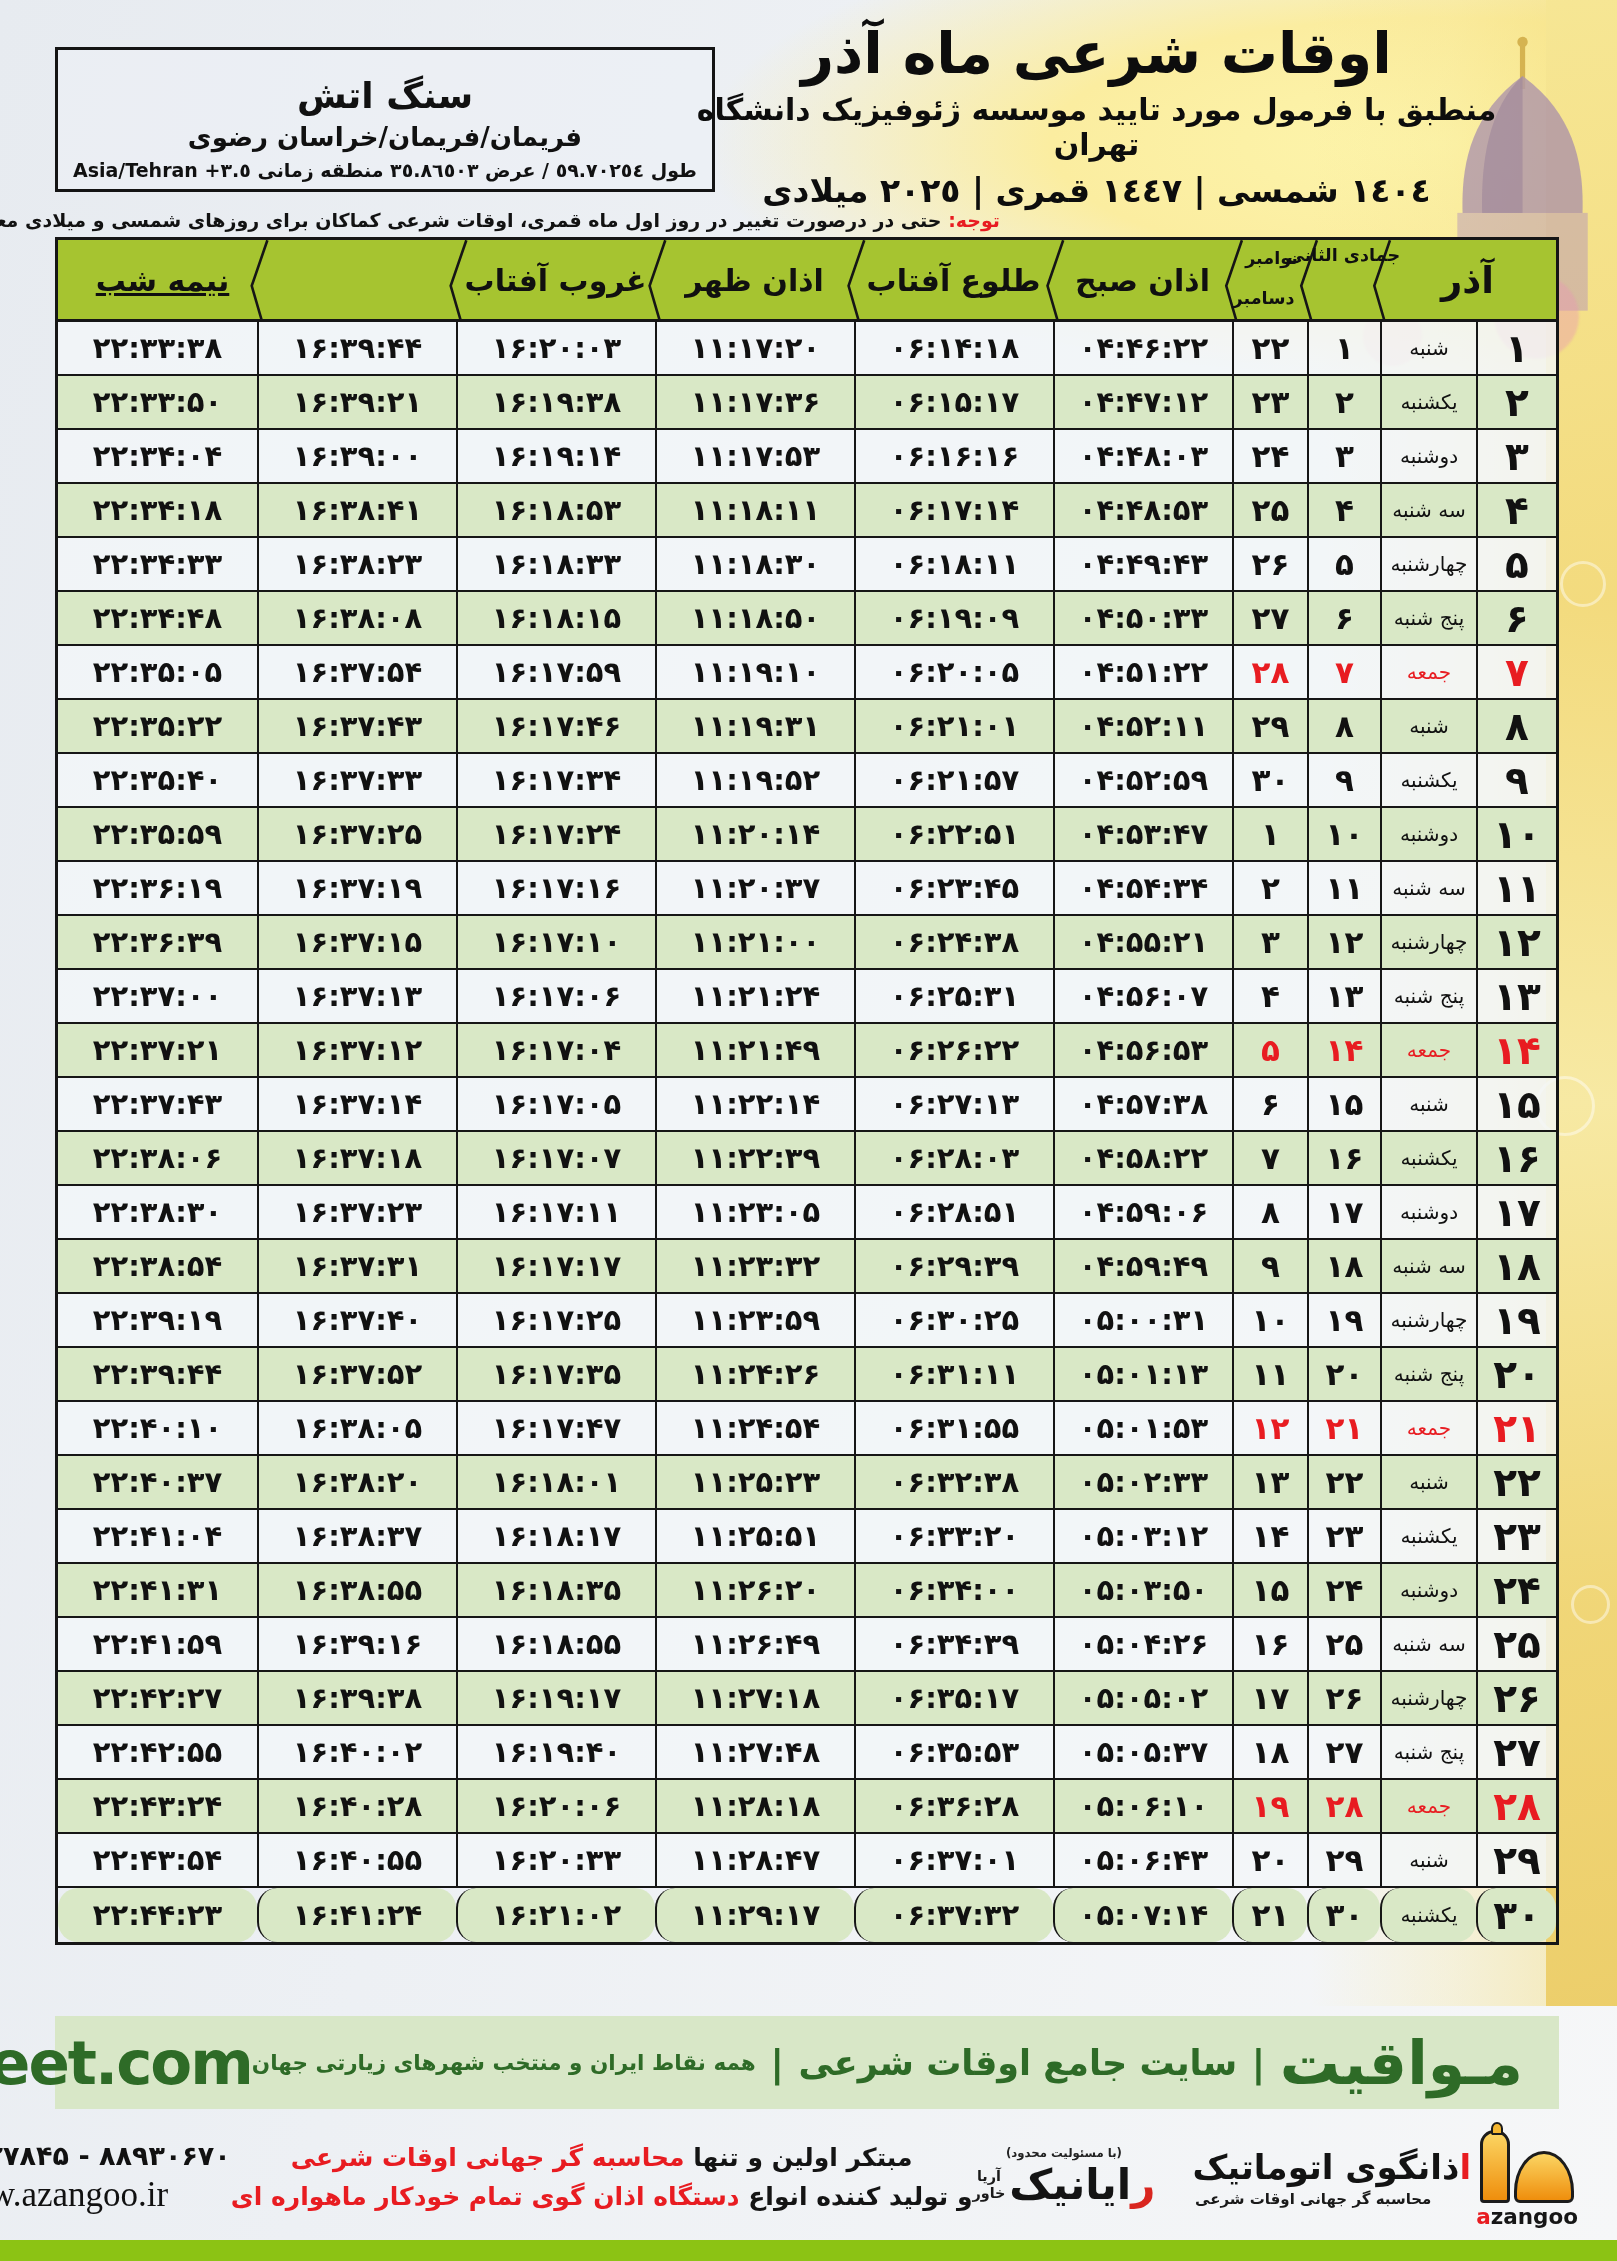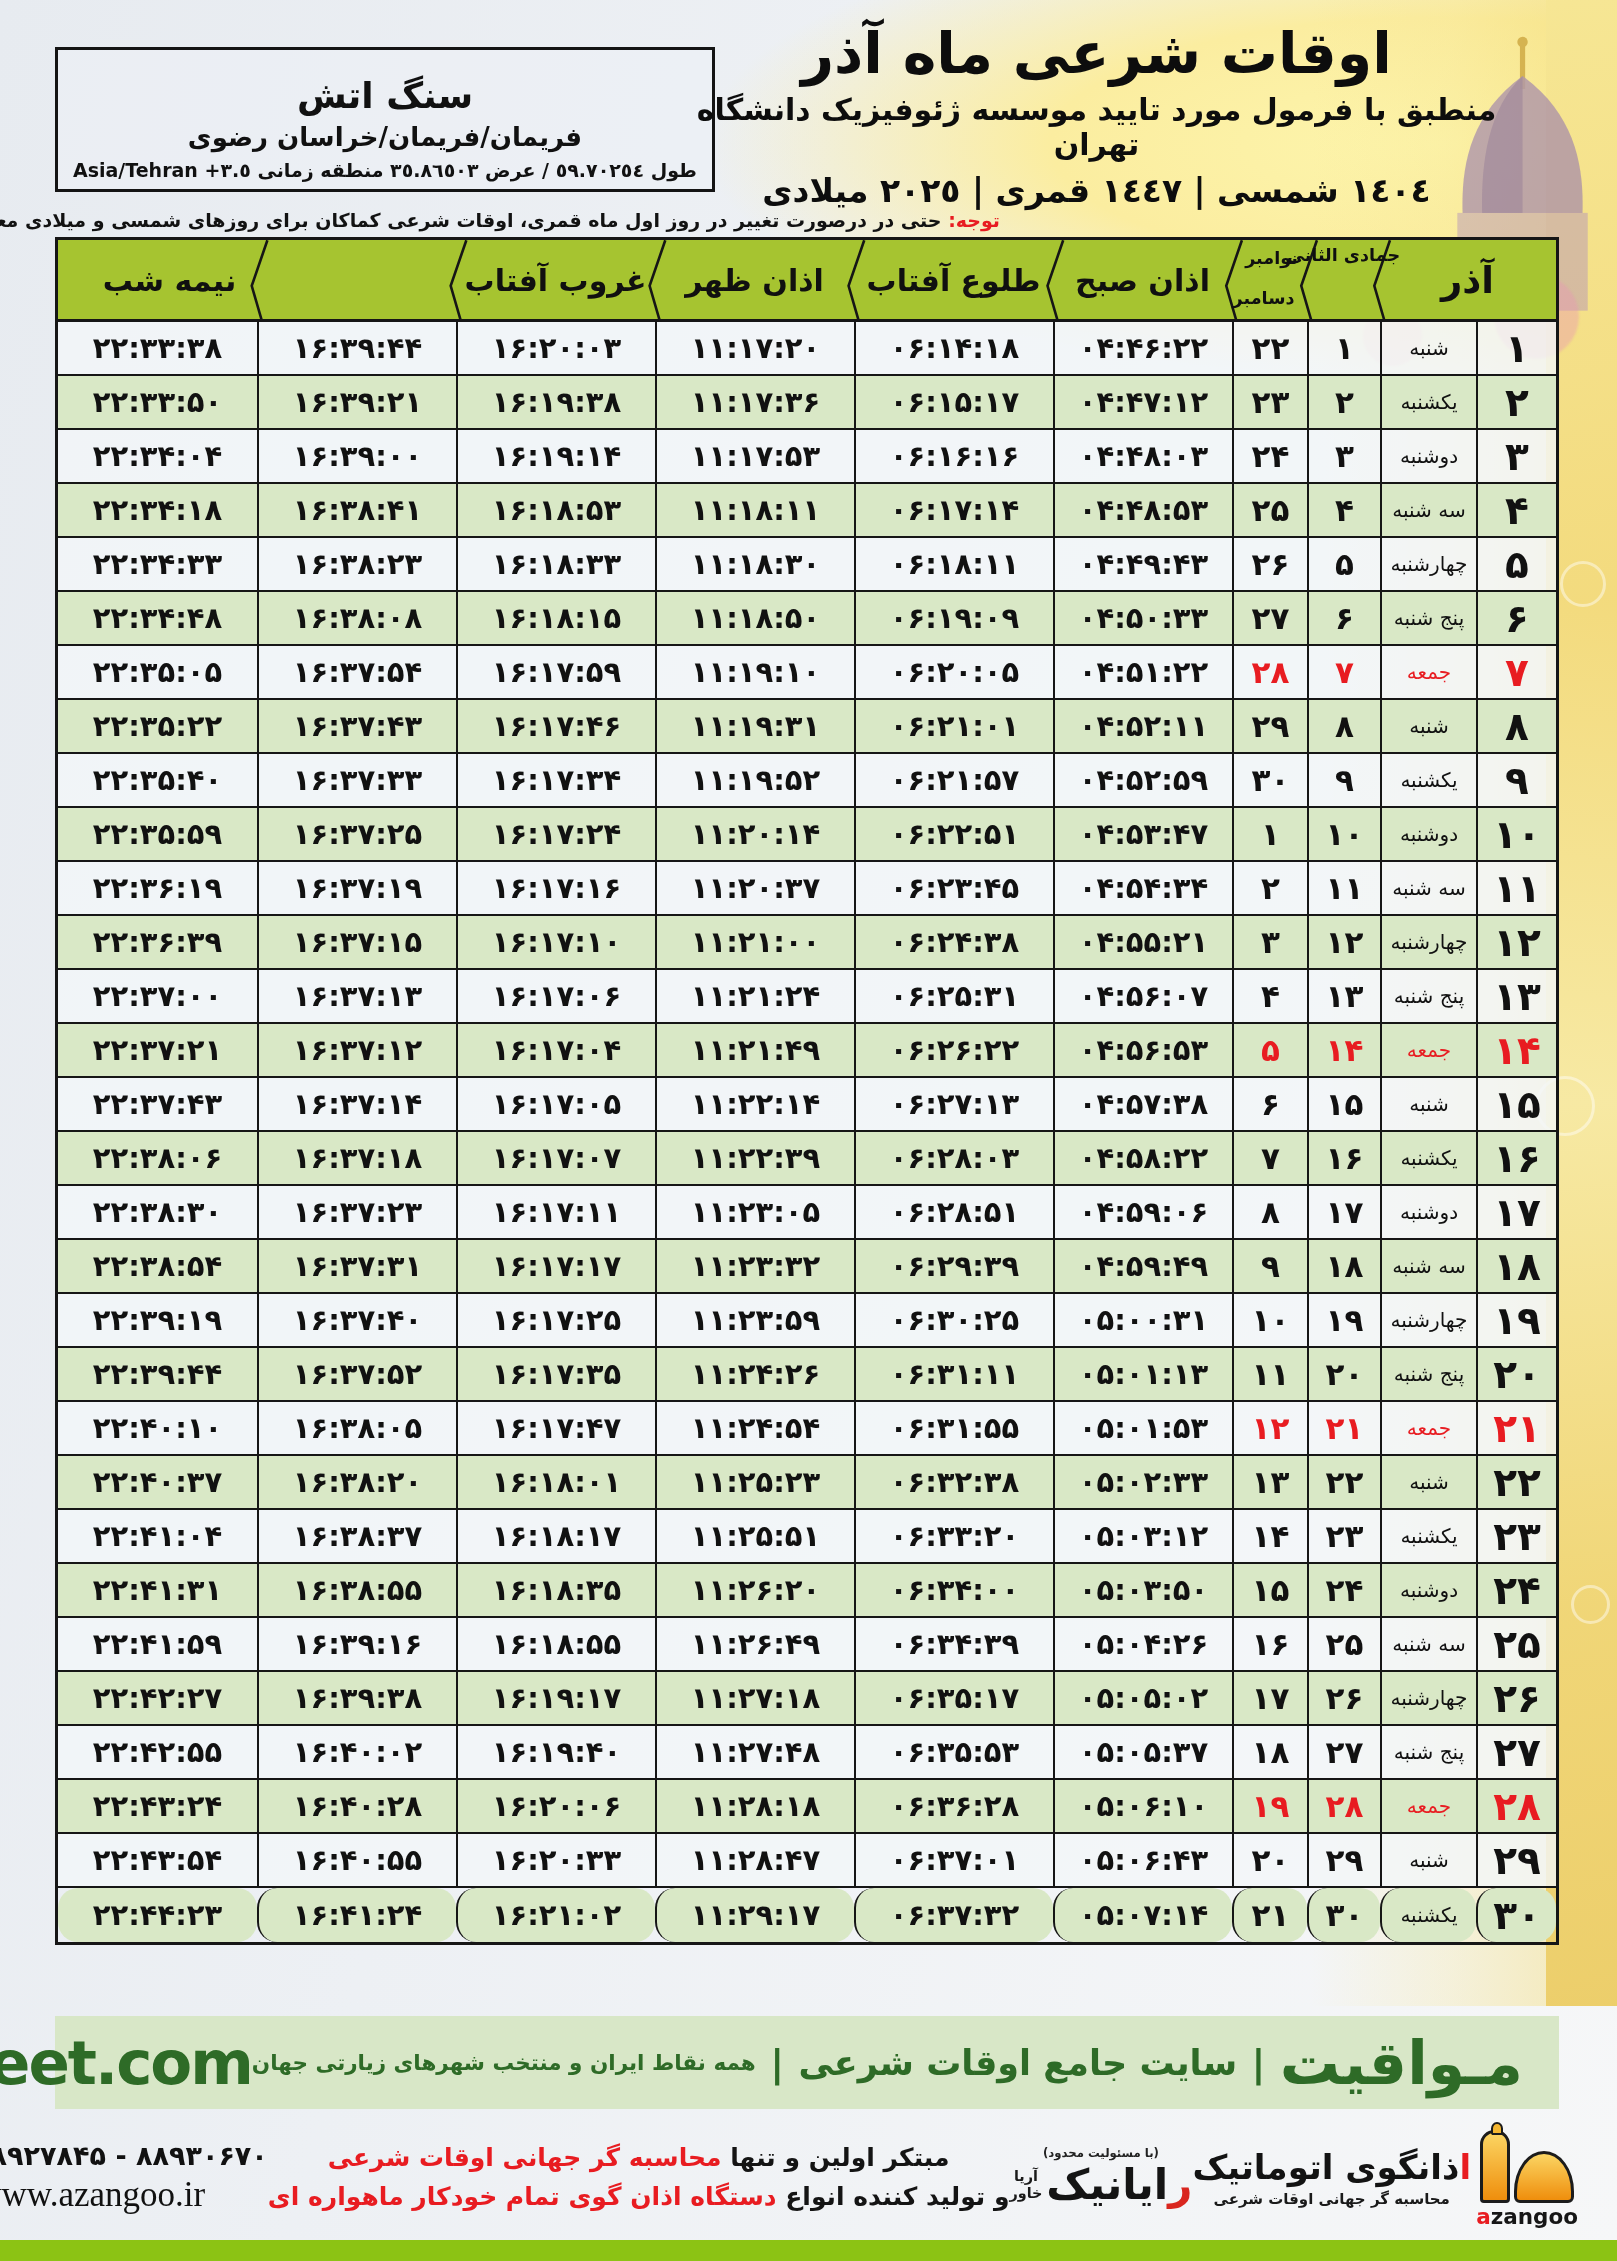--- a/index.html
+++ b/index.html
@@ -78,21 +78,21 @@
   .az-icon-col{display:flex;flex-direction:column;align-items:center;}
   .az-icon{display:flex;align-items:flex-end;gap:3.9px;height:77px;}
   .az-dome{width:60px;height:52px;background:linear-gradient(180deg,#fbd563,#ef8e0c);
      border:3.3px solid #1c1c1c;border-radius:50% 50% 10% 10% / 78% 78% 12% 12%;}
   .az-minaret{position:relative;width:30px;height:73px;background:linear-gradient(180deg,#fbd563,#ef8e0c);
      border:3.3px solid #1c1c1c;border-radius:14.4px 14.4px 3.9px 3.9px;}
   .az-minaret::before{content:"";position:absolute;top:-10.4px;left:7.8px;width:7.8px;height:9px;background:#f5b731;border:2px solid #1c1c1c;border-radius:50% 50% 20% 20%;}
   .az-latin{font-size:21.5px;font-weight:bold;color:#161616;direction:ltr;margin-top:1.3px;}
   .az-latin .red{color:var(--accent-red);}
   .az-text-col{display:flex;flex-direction:column;align-items:center;direction:rtl;}
-  .az-wordmark{font-size:34px;font-weight:bold;color:#131313;white-space:nowrap;}
+  .az-wordmark{font-size:34px;font-weight:bold;color:#131313;white-space:nowrap;margin-left:37px;}
   .az-wordmark .red{color:var(--accent-red);}
   .az-sub{font-size:15px;font-weight:bold;color:#1a1a1a;margin-top:3.9px;}
   .ry-block{display:flex;flex-direction:column;align-items:center;direction:rtl;}
   .ry-note{font-size:11.7px;font-weight:bold;color:#222;}
   .ry-row{display:flex;direction:rtl;align-items:center;gap:3.9px;}
   .ry-word{font-size:42px;font-weight:bold;color:#141414;white-space:nowrap;}
   .ry-word .red{color:#d9261f;}
   .ry-mini{display:flex;flex-direction:column;font-size:14.4px;font-weight:bold;color:#1a1a1a;line-height:1.15;text-align:center;}
   .mid-text{text-align:center;direction:rtl;font-size:25px;font-weight:bold;line-height:1.55;color:#141414;white-space:nowrap;}
   .mid-text .red{color:var(--accent-red);}
@@ -149,21 +149,21 @@
           <polyline points="321,0 297,70 313,125"></polyline>
           <polyline points="626,0 602,70 618,125"></polyline>
           <polyline points="931,0 907,70 923,125"></polyline>
           <polyline points="1236,0 1212,70 1228,125"></polyline>
           <polyline points="1541,0 1517,70 1533,125"></polyline>
           <polyline points="1815,0 1791,70 1807,125"></polyline>
           <polyline points="1930,0 1906,70 1922,125"></polyline>
           <polyline points="2042,0 2018,70 2034,125"></polyline>
         </g>
       </svg>
-      <div class="hlabel time" style="left:12px;width:199px;">نیمه شب</div>
+      <div class="hlabel time" style="left:5px;width:199px;text-decoration:underline;">نیمه شب</div>
       <div class="hlabel time" style="left:398px;width:199px;">غروب آفتاب</div>
       <div class="hlabel time" style="left:597px;width:199px;">اذان ظهر</div>
       <div class="hlabel time" style="left:796px;width:199px;">طلوع آفتاب</div>
       <div class="hlabel time" style="left:995px;width:179px;">اذان صبح</div>
       <div class="hlabel h-greg-top">نوامبر</div>
       <div class="hlabel h-greg-bot">دسامبر</div>
       <div class="hlabel h-hijri">جمادی الثانی</div>
       <div class="hlabel h-month">آذر</div>
     </div>
     <div id="rows">

